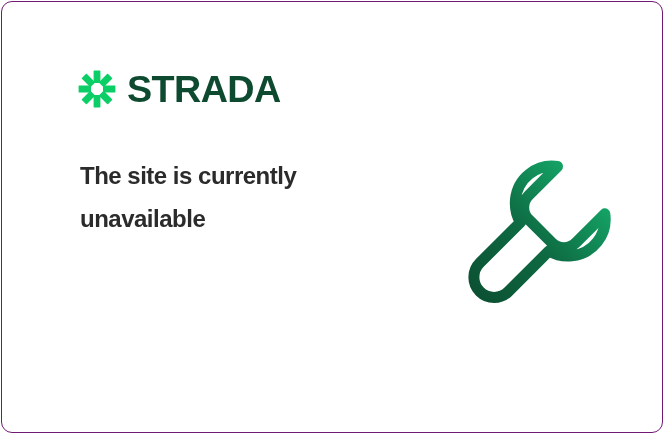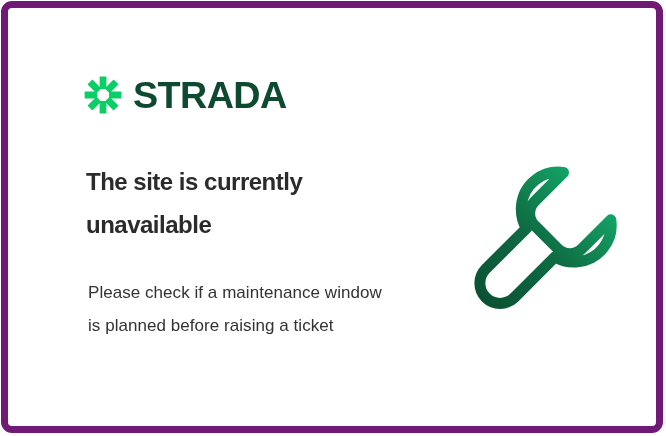--- a/index.html
+++ b/index.html
@@ -24,21 +24,21 @@
 
   
   .card {
     position: absolute;
     left: 1px;
     top: 1px;
     width: 662px;
     height: 432px;
     box-sizing: border-box;
     background: #ffffff;
-    border: 7px solid #701a75;
+    border: 1px solid #701a75;
     border-radius: 11px;
   }
 
   
   .brand {
     position: absolute;
     left: 76px;
     top: 68px;
     display: flex;
     align-items: center;
@@ -129,21 +129,20 @@
               <rect x="25.0" y="15.6" width="12.4" height="6.8" rx="0.4"></rect>
             </g>
           </g>
         </svg>
       </span>
       <span class="brand-word">STRADA</span>
     </div>
 
     <h1 class="headline">The site is currently unavailable</h1>
 
-    <p class="body-copy">Please check if a maintenance window is planned before raising a ticket</p>
 
     <div class="wrench">
       <svg viewBox="0 0 162 166" xmlns="http://www.w3.org/2000/svg" aria-hidden="true">
         <defs>
           <linearGradient id="wrenchGrad" x1="0" y1="1" x2="1" y2="0">
             <stop offset="0%" stop-color="#0B5032"></stop>
             <stop offset="45%" stop-color="#0E6B43"></stop>
             <stop offset="100%" stop-color="#17B873"></stop>
           </linearGradient>
         </defs>

